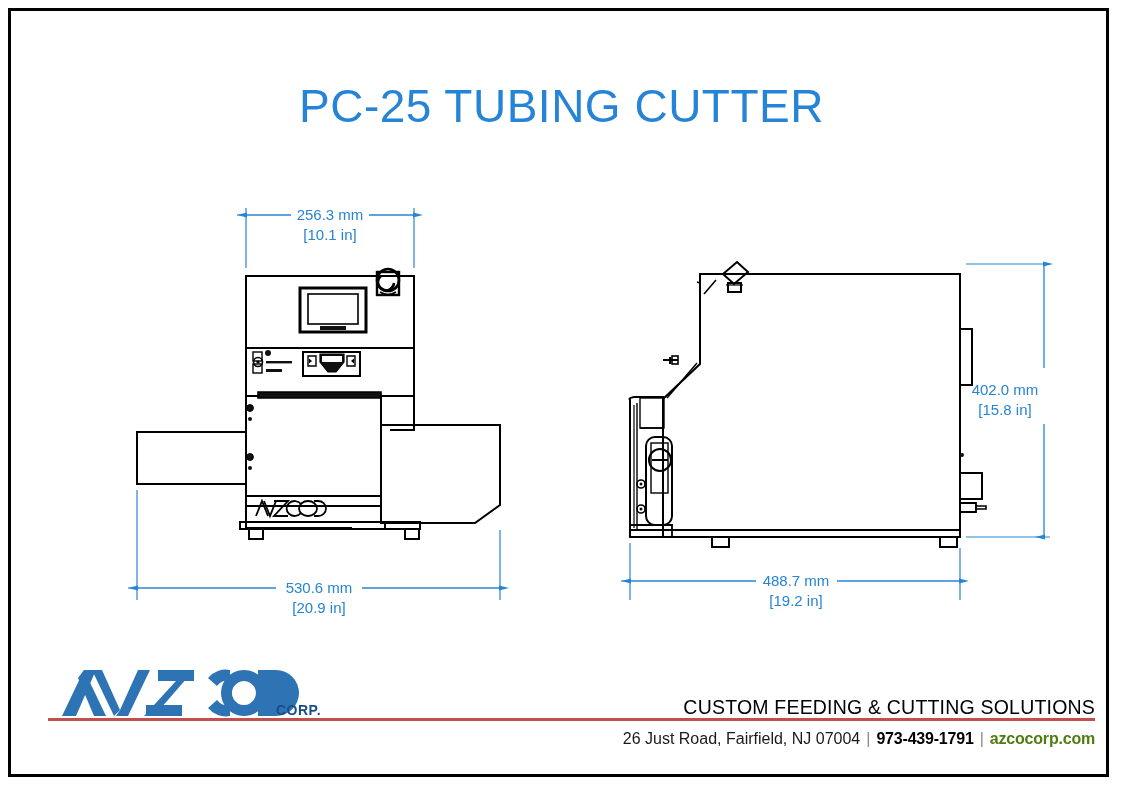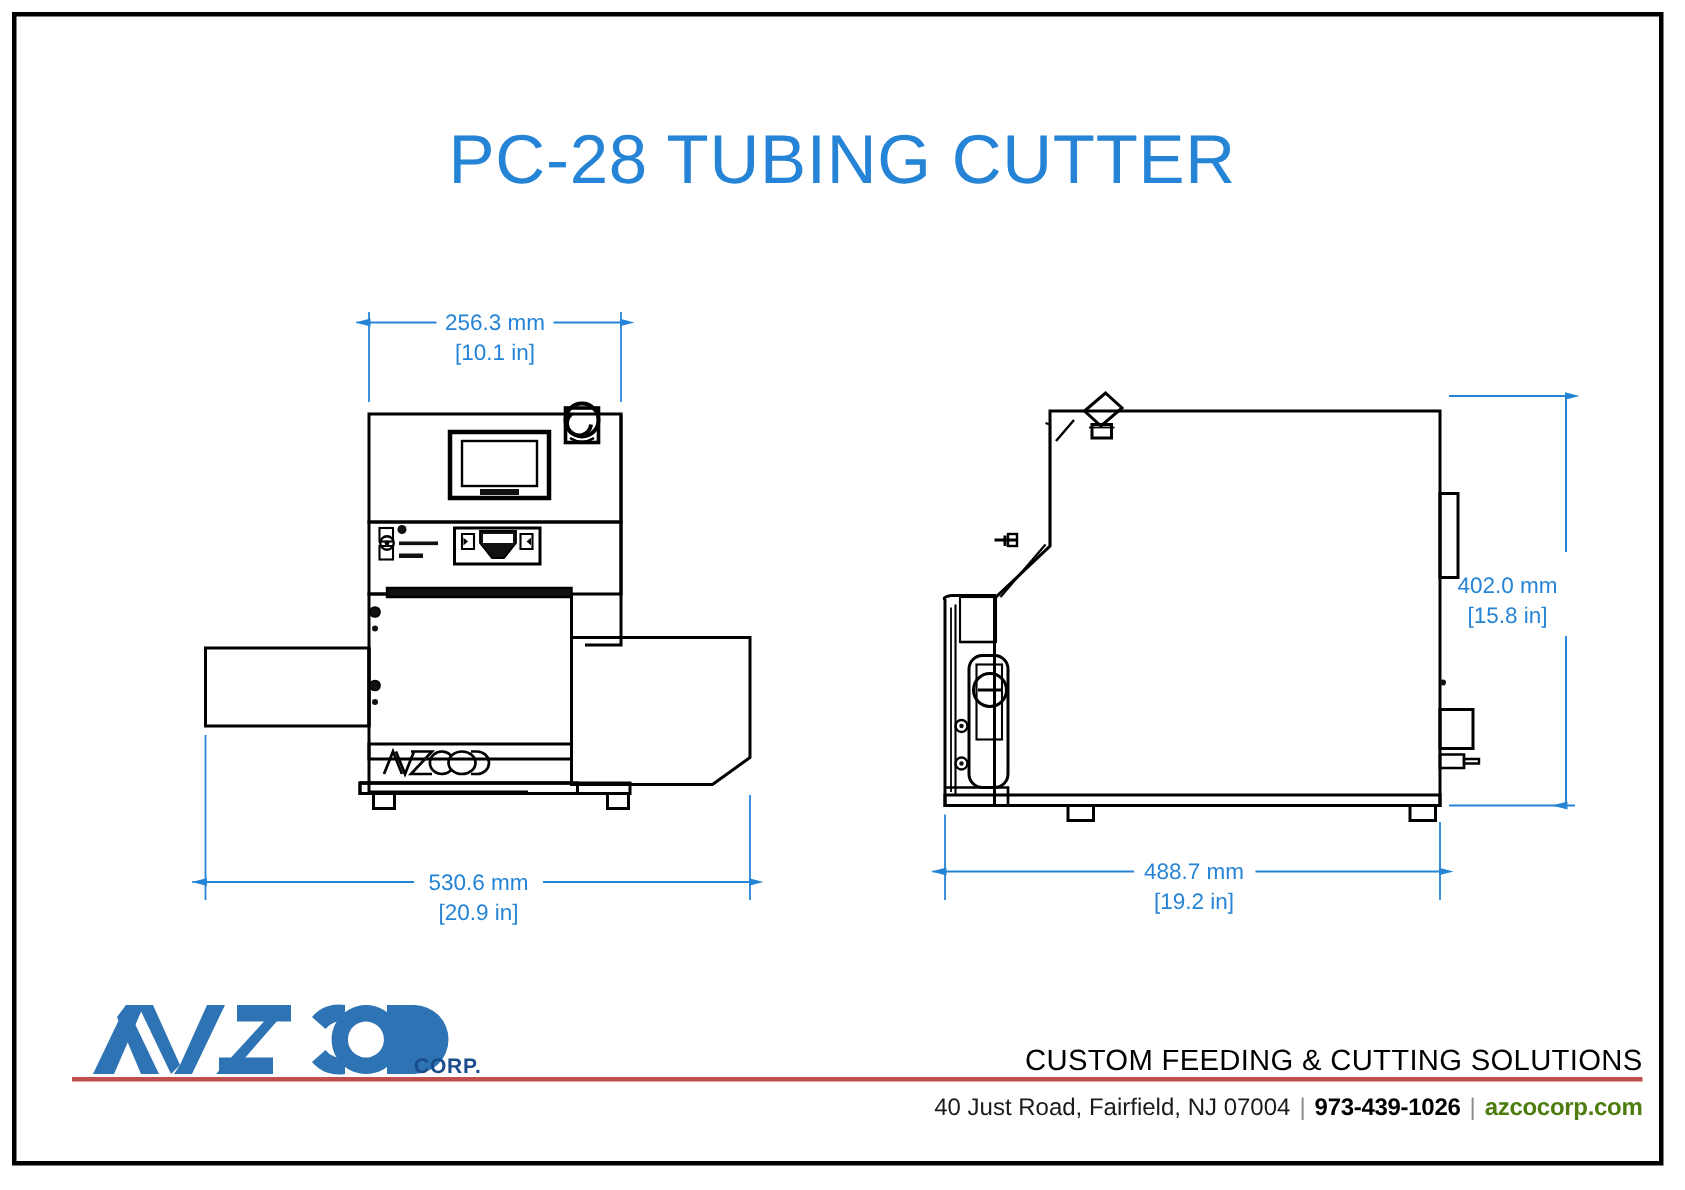--- a/index.html
+++ b/index.html
@@ -137,21 +137,21 @@
     font-size: 15px;
   }
 </style>
 </head>
 <body>
 
 <div id="sheet">
 
   <div id="page-border"></div>
 
-  <div id="title">PC-28 TUBING CUTTER</div>
+  <div id="title">PC-25 TUBING CUTTER</div>
 
   <svg id="drawing" viewBox="0 0 1123 793" width="1123" height="793" xmlns="http://www.w3.org/2000/svg">
 
     <defs>
       <marker id="arrL" markerWidth="10" markerHeight="8" refX="9" refY="4" orient="auto" markerUnits="userSpaceOnUse">
         <path d="M9,4 L0,4 M9,4 L9,4" stroke="#2684D6" stroke-width="1"></path>
         <polygon points="0,4 10,1.4 10,6.6" fill="#2684D6"></polygon>
       </marker>
       <marker id="arrR" markerWidth="10" markerHeight="8" refX="1" refY="4" orient="auto" markerUnits="userSpaceOnUse">
         <polygon points="10,4 0,1.4 0,6.6" fill="#2684D6"></polygon>
@@ -370,17 +370,17 @@
           <path d="M206,6 l12,0 a23,23 0 0 1 0,46 l-12,0 z"></path>
           <rect x="200" y="6" width="8" height="46"></rect>
         </g>
       </svg>
       <div id="logo-corp">CORP.</div>
     </div>
 
     <div id="red-rule"></div>
 
     <div id="address-line">
-      <span>40 Just Road, Fairfield, NJ 07004</span><span class="sep">|</span><span class="phone">973-439-1026</span><span class="sep">|</span><span class="web">azcocorp.com</span>
+      <span>26 Just Road, Fairfield, NJ 07004</span><span class="sep">|</span><span class="phone">973-439-1791</span><span class="sep">|</span><span class="web">azcocorp.com</span>
     </div>
   </div>
 
 </div>
 
 </body></html>

